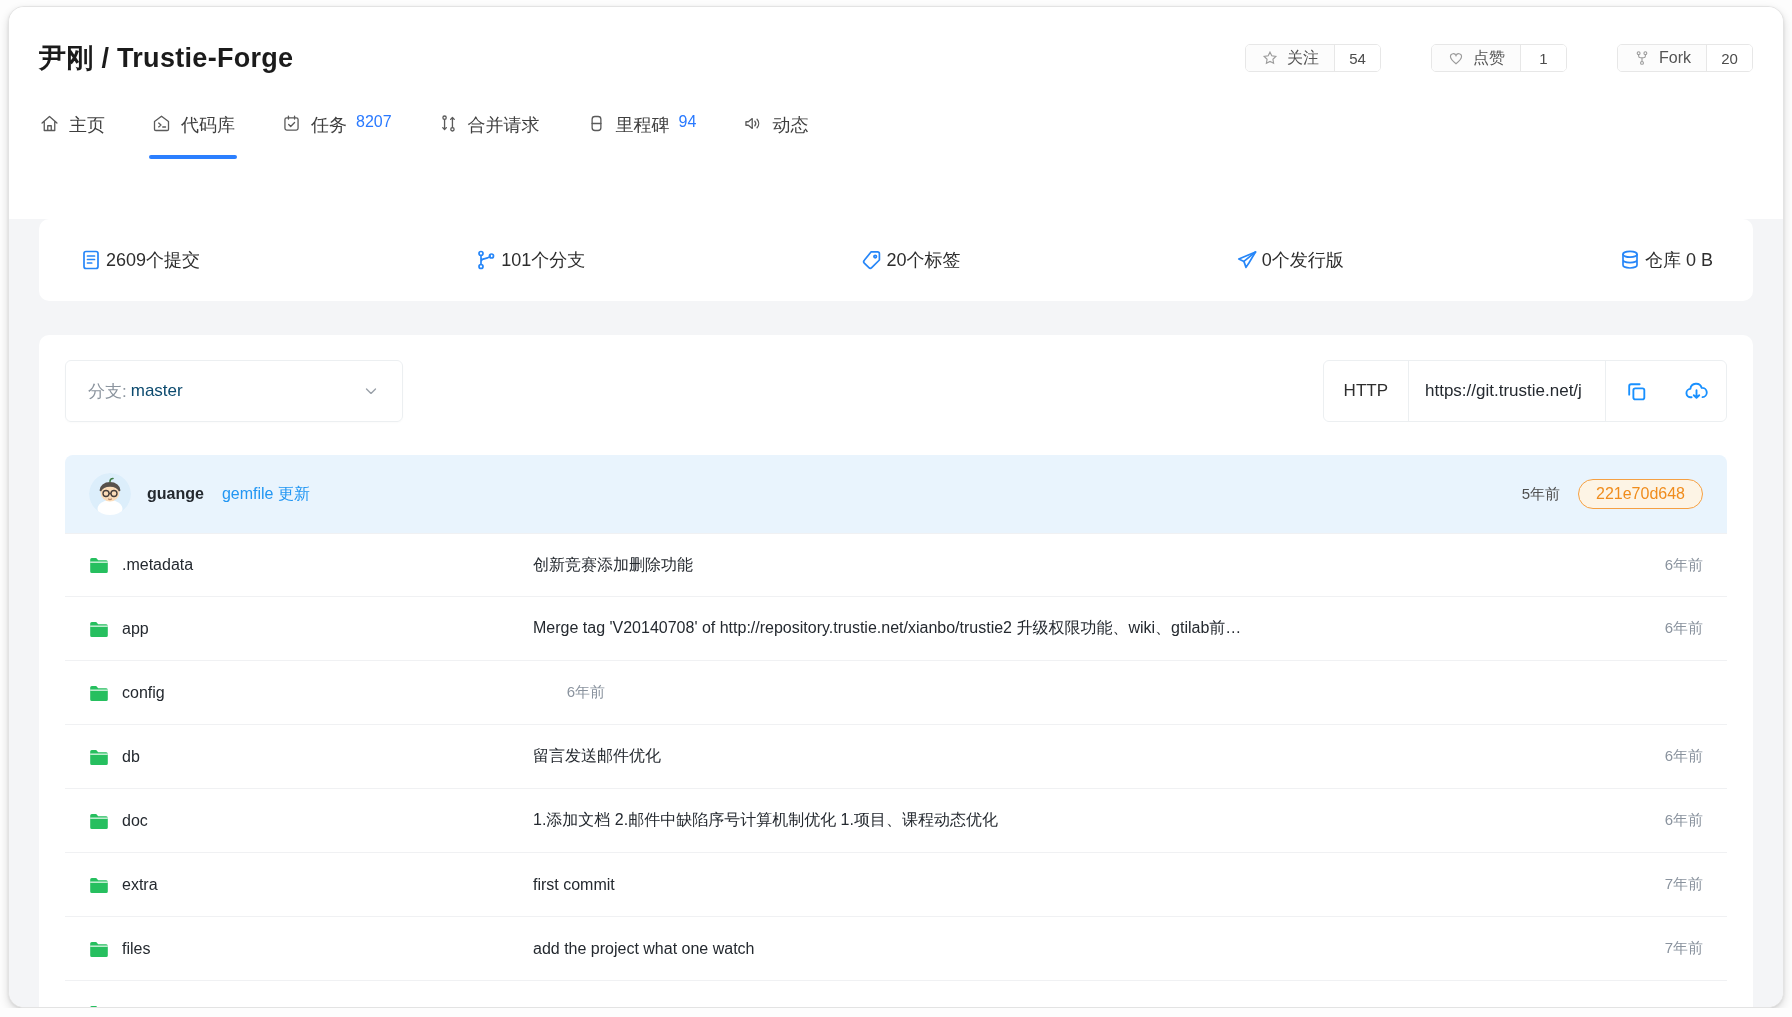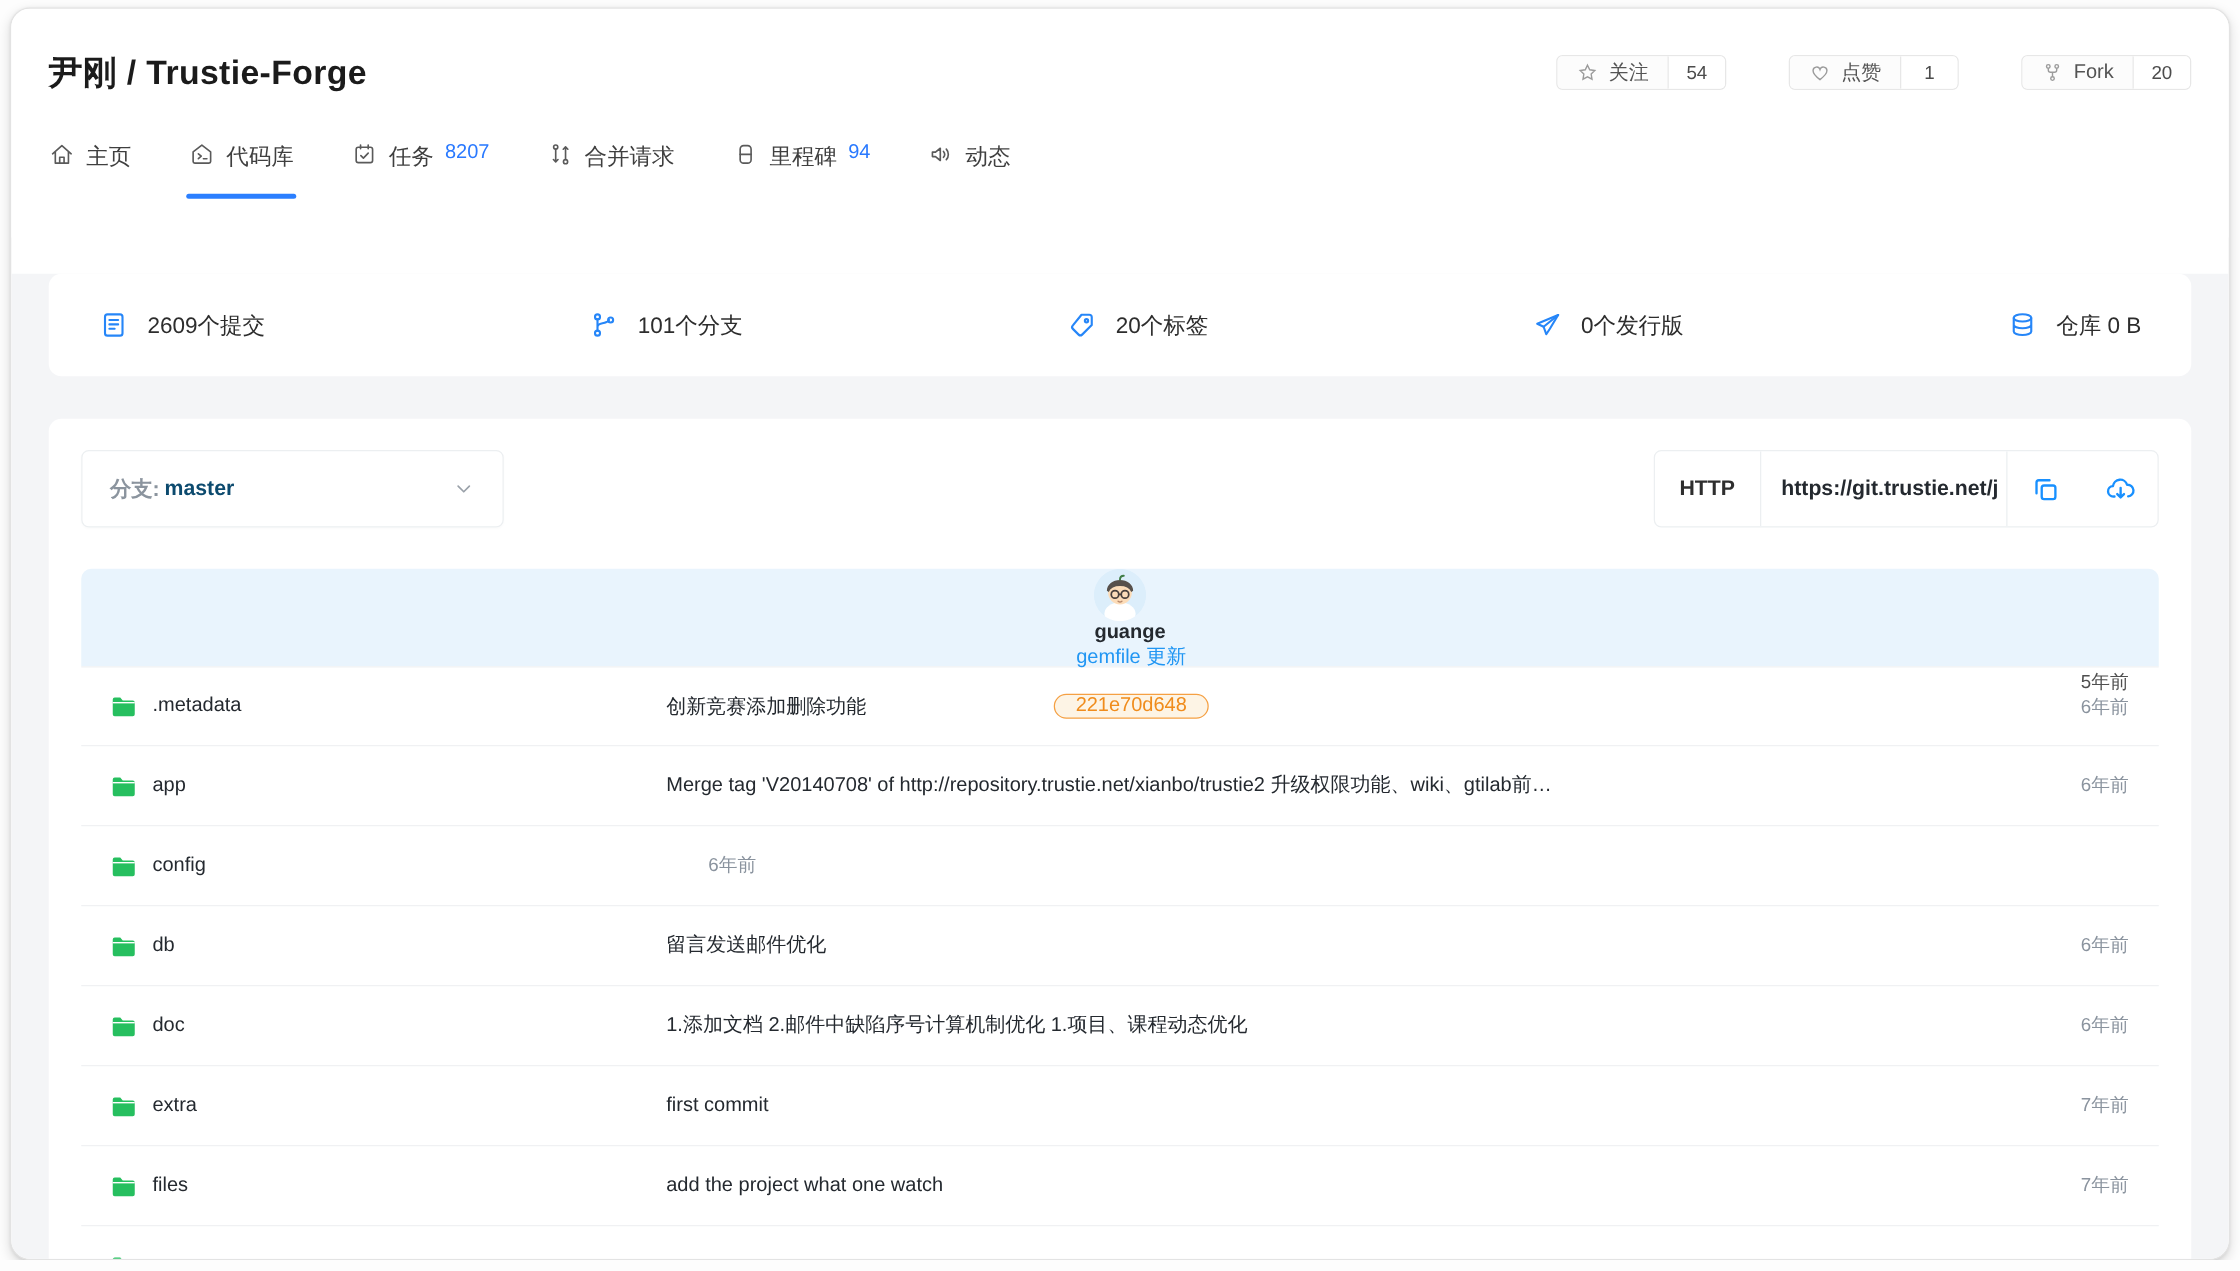--- a/index.html
+++ b/index.html
@@ -22,36 +22,36 @@
   .tabs { display:flex; gap:46px; margin-top:32px; }
   .tab { position:relative; display:flex; align-items:flex-start; gap:9px; font-size:18px; color:#3f3f3f; padding-bottom:22px; cursor:pointer; }
   .tab svg { width:21px; height:21px; stroke:#5a5a5a; fill:none; stroke-width:1.5; stroke-linecap:round; stroke-linejoin:round; }
   .tab .tab-count { color:#2979ff; font-size:16px; }
   .tab .tab-count:empty { display:none; }
   .tab.active::after { content:""; position:absolute; left:-2px; right:-2px; bottom:0; height:4px; border-radius:2px; background:#2b7fff; }
   
   .content { background:#f4f5f7; height:819px; padding:0 30px; }
   .stats-card { margin-top:29px; height:82px; background:#fff; border-radius:10px;
     display:flex; align-items:center; justify-content:space-between; padding:0 40px; }
-  .stat { display:flex; align-items:center; gap:15px; font-size:18px; font-weight:500; color:#2d2d2d; cursor:pointer; }
+  .stat { display:flex; align-items:center; gap:3px; font-size:18px; font-weight:500; color:#2d2d2d; cursor:pointer; }
   .stat svg { width:24px; height:24px; stroke:#2686f8; fill:none; stroke-width:1.7; stroke-linecap:round; stroke-linejoin:round; }
   
   .main-card { margin-top:34px; background:#fff; border-radius:10px 10px 0 0; height:674px; padding:25px 26px 0; overflow:hidden; }
-  .toolbar { display:flex; justify-content:space-between; align-items:center;font-weight:bold; }
+  .toolbar { display:flex; justify-content:space-between; align-items:center; }
   .branch-select { width:338px; height:62px; border:1px solid #eceff1; border-radius:6px; display:flex; align-items:center; padding:0 22px; font-size:17px; cursor:pointer; box-shadow:0 1px 2px rgba(0,0,0,.02); }
   .branch-label { color:#8b949e; }
   .branch-value { color:#0c4a6e; margin-left:4px; }
   .branch-select svg { width:18px; height:18px; stroke:#9aa1a9; fill:none; stroke-width:1.8; margin-left:auto; stroke-linecap:round; stroke-linejoin:round; }
   .clone-group { display:flex; align-items:stretch; height:62px; border:1px solid #eceff1; border-radius:6px; overflow:hidden; }
   .clone-proto { display:flex; align-items:center; padding:0 20px; font-size:17px; color:#2e2e2e; cursor:pointer; }
   .clone-url { display:flex; align-items:center; width:198px; padding:0 16px; border-left:1px solid #eceff1; border-right:1px solid #eceff1; font-size:17px; color:#24292f; white-space:nowrap; overflow:hidden; }
   .clone-icon-btn { width:60px; display:flex; align-items:center; justify-content:center; cursor:pointer; }
   .clone-icon-btn svg { width:25px; height:25px; stroke:#1890ff; fill:none; stroke-width:1.8; stroke-linecap:round; stroke-linejoin:round; }
   
-  .commit-bar { margin-top:33px; height:78px; background:#e9f4fd; border-radius:8px 8px 0 0; display:flex; align-items:center; padding:0 24px;flex-direction:column; }
+  .commit-bar { margin-top:33px; height:78px; background:#e9f4fd; border-radius:8px 8px 0 0; display:flex; align-items:center; padding:0 24px; }
   .avatar { width:42px; height:42px; border-radius:50%; overflow:hidden; flex:none; cursor:pointer; }
   .commit-author { margin-left:16px; font-size:16px; font-weight:700; color:#24292f; cursor:pointer; }
   .commit-msg-link { margin-left:18px; font-size:16px; color:#2196f3; cursor:pointer; }
   .commit-time { margin-left:auto; font-size:15px; color:#4f4f4f; }
   .commit-hash { margin-left:18px; height:30px; display:flex; align-items:center; padding:0 17px; border:1.5px solid #f5a043; border-radius:16px; background:#fdf4e5; color:#f08c1c; font-size:16px; cursor:pointer; }
   
   .file-row { height:64px; display:flex; align-items:center; padding:0 24px; border-bottom:1px solid #f0f1f3; cursor:pointer; }
   .file-row:first-of-type { border-top:1px solid #f0f1f3; }
   .cell-name { width:444px; display:flex; align-items:flex-end; gap:13px; font-size:16px; color:#24292f; }
   .cell-name svg { flex:none; }

